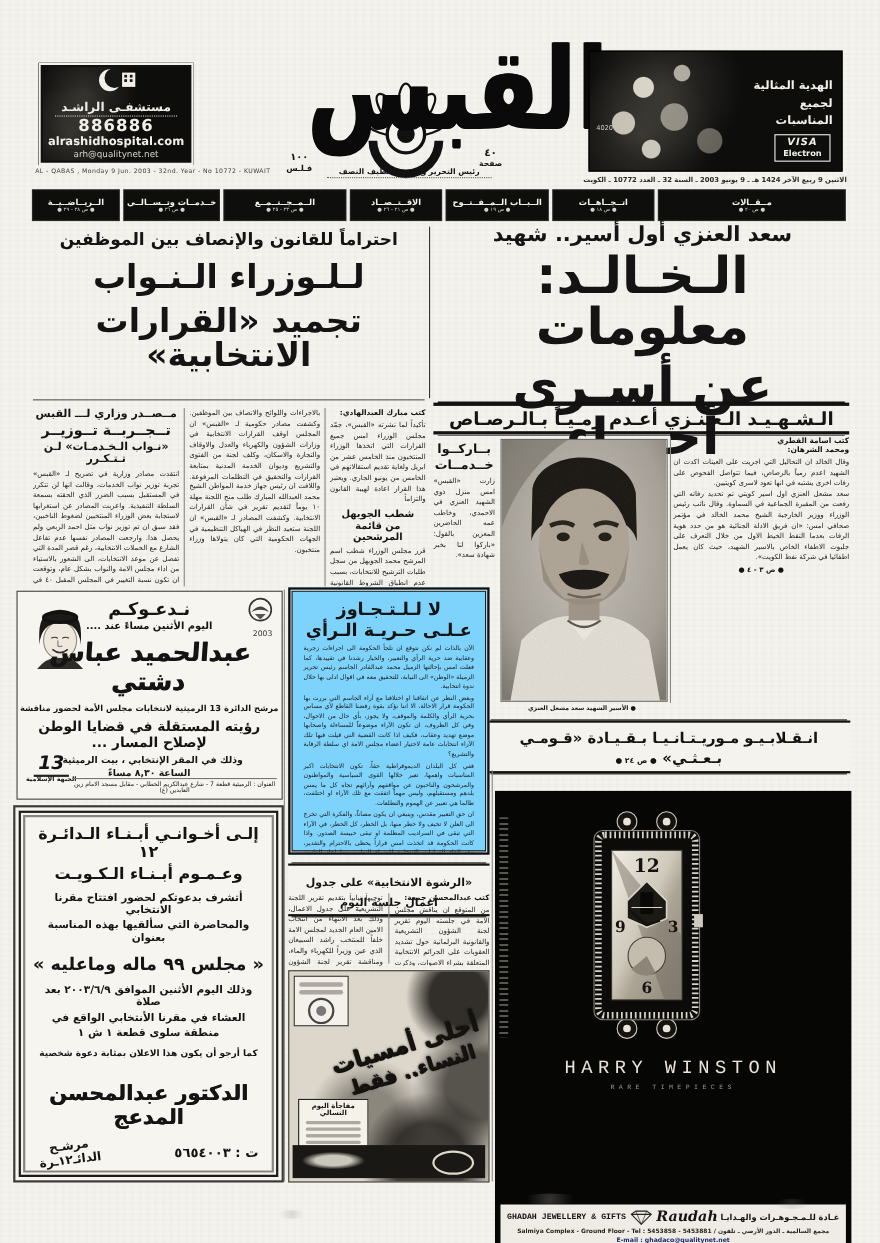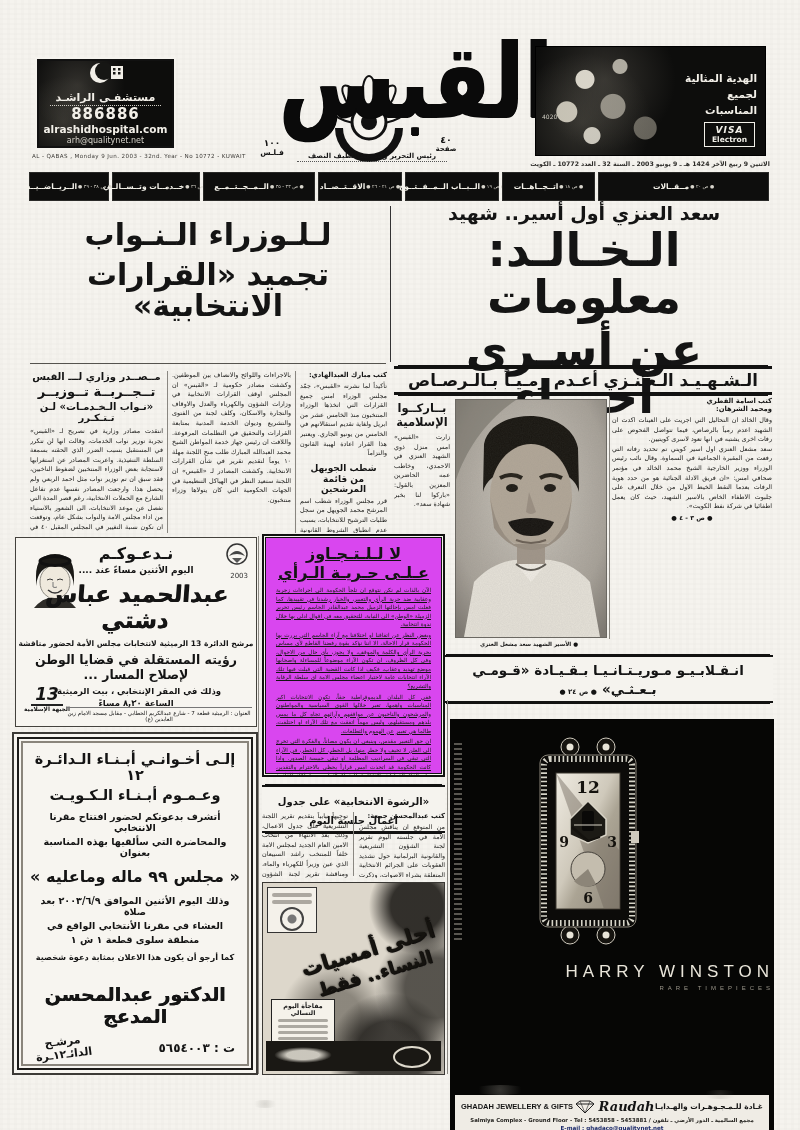--- a/index.html
+++ b/index.html
@@ -12,21 +12,21 @@
   .blk{font-weight:900;}
   .body-text{font-size:6.4px;line-height:1.5;text-align:justify;color:#20201e;}
   .vrule{width:1px;background:#8a8781;}
   .hrule{height:1px;background:#55534e;}
   .pgref{font-size:6.4px;font-weight:bold;text-align:center;letter-spacing:1px;}
   
   .qabas-logo{font-weight:900;font-size:84px;line-height:1;color:#0a0a0a;letter-spacing:-4px;
               transform:scaleY(1.22);transform-origin:top right;
               text-shadow:0.8px 0 #0a0a0a,-0.8px 0 #0a0a0a,0 0.8px #0a0a0a;}
   .nav-box{position:absolute;top:0;height:27px;background:#0e0e0d;color:#f4f2ea;
-           display:flex;flex-direction:row;align-items:center;justify-content:center;gap:1px;
+           display:flex;flex-direction:column;align-items:center;justify-content:center;gap:1px;
            box-shadow:0 0 0 1px #2a2a28;}
   .nav-label{font-size:7.5px;font-weight:bold;white-space:nowrap;}
   .nav-page{font-size:4.8px;color:#d8d5cc;white-space:nowrap;}
   .kicker-r{font-size:19px;font-weight:bold;}
   .headline-r{font-size:46px;font-weight:900;line-height:1.02;letter-spacing:-1px;}
   .kicker-l{font-size:15.5px;font-weight:bold;}
   .headline-l{font-size:30px;font-weight:900;line-height:1.05;}
   .subbar{border-top:3px solid #121211;border-bottom:3px solid #121211;
           box-shadow:0 -5px 0 -4px #121211,0 5px 0 -4px #121211;}
   .boxbar{border-top:2px solid #121211;border-bottom:2px solid #121211;
@@ -35,28 +35,28 @@
   
   .darkad{background:
       radial-gradient(circle at 30% 30%,rgba(120,115,105,.35),transparent 40%),
       radial-gradient(circle at 20% 70%,rgba(150,145,130,.28),transparent 35%),
       #0d0d0c;}
   .hospital{box-shadow:inset 0 0 0 2px #f5f3ee,inset 0 0 0 4px #111;}
   .visa-box{border:1px solid #f1efe8;color:#f1efe8;padding:2px 7px;text-align:center;}
   .fancy-border{background:#f7f5f0;border:2px solid #1c1b19;
       box-shadow:0 0 0 3px #f7f5f0,0 0 0 5px #3c3a36,inset 0 0 0 2px #f7f5f0,inset 0 0 0 4px #8a857c;}
   .edit-box{border:2px solid #121211;box-shadow:inset 0 0 0 1px #f5f3ee,inset 0 0 0 2px #121211;
-            background:#d946ef;padding:8px 12px 6px;text-decoration:underline;}
+            background:#7dd3fc;padding:8px 12px 6px;}
   .blur-bar{height:4px;background:#9a968e;margin:3px 4px;border-radius:2px;opacity:.8;}
   .speck{position:absolute;border-radius:50%;background:radial-gradient(circle,#8d8a83 0%,transparent 70%);}
   .grain{position:absolute;inset:0;pointer-events:none;opacity:.5;
      background:
        repeating-linear-gradient(0deg,rgba(90,88,80,.03) 0 2px,transparent 2px 5px),
        repeating-linear-gradient(90deg,rgba(90,88,80,.03) 0 3px,transparent 3px 7px);}
-  .hw-serif{font-family:Liberation Sans, sans-serif;text-align:right;}
+  .hw-serif{font-family:Liberation Mono, monospace;}
   .script{font-family:"DejaVu Serif","Liberation Serif",serif;font-style:italic;font-weight:bold;}
   .vtext{writing-mode:vertical-rl;transform:rotate(180deg);}
 </style>
 </head>
 <body>
 
 <div id="page">
   <div class="grain"></div>
 
   <div class="abs darkad hospital" style="left:35px;top:57px;width:141px;height:93px;color:#f2efe8;text-align:center;padding-top:3px;box-sizing:border-box;">
@@ -161,20 +161,21 @@
   <div class="abs rtl c" style="left:395px;top:202px;width:378px;">
     <div class="kicker-r">سعد العنزي أول أسير.. شهيد</div>
     <div class="headline-r" style="margin-top:3px;">الـخـالـد: معلومات</div>
     <div class="headline-r" style="margin-top:6px;">عن أسـرى أحـيـاء</div>
   </div>
   <div class="abs rtl c subbar" style="left:394px;top:366px;width:378px;padding:2px 0;">
     <span class="blk" style="font-size:16.5px;">الـشـهـيـد الـعـنـزي أعـدم رمـيـاً بـالـرصـاص</span>
   </div>
 
   <div class="abs rtl c" style="left:30px;top:209px;width:356px;">
+    <div class="kicker-l">احتراماً للقانون والإنصاف بين الموظفين</div>
     <div class="headline-l" style="margin-top:10px;">لـلـوزراء الـنـواب</div>
     <div class="headline-l" style="margin-top:8px;">تجميد «القرارات الانتخابية»</div>
   </div>
   <div class="abs hrule" style="left:30px;top:363px;width:356px;"></div>
 
   <div class="abs rtl" style="left:300px;top:371px;width:87px;height:162px;overflow:hidden;">
     <div class="byline">كتب مبارك العبدالهادي:</div>
     <div class="body-text">تأكيداً لما نشرته «القبس»، جمّد مجلس الوزراء امس جميع القرارات التي اتخذها الوزراء المنتخبون منذ الخامس عشر من ابريل ولغاية تقديم استقالاتهم في الخامس من يونيو الجاري. ويعتبر هذا القرار اعادة لهيبة القانون والتزاماً</div>
     <div class="c blk" style="font-size:9px;margin:4px 0 1px;">شطب الجويهل</div>
     <div class="c blk" style="font-size:9px;margin-bottom:3px;">من قائمة المرشحين</div>
@@ -233,21 +234,21 @@
       <path d="M73,92 L70,112 Q75,116 80,112 Z" fill="#9c9083"></path>
       <path d="M52,122 Q75,114 98,122 Q92,136 75,136 Q58,136 52,122 Z" fill="#161310"></path>
       <path d="M60,140 Q75,146 90,140" stroke="#6b6055" stroke-width="2" fill="none"></path>
       <rect width="150" height="237" filter="url(#grain)" opacity="0.5" fill="none"></rect>
     </svg>
   </div>
   <div class="abs rtl" style="left:448px;top:641px;width:162px;font-size:5.6px;font-weight:bold;text-align:center;">● الأسير الشهيد سعد مشعل العنزي</div>
 
   <div class="abs rtl" style="left:394px;top:401px;width:56px;height:235px;overflow:hidden;">
     <div class="blk c" style="font-size:11.5px;">بــاركــوا</div>
-    <div class="blk c" style="font-size:11.5px;margin-bottom:4px;">الإسلامية</div>
+    <div class="blk c" style="font-size:11.5px;margin-bottom:4px;">خــدمــات</div>
     <div class="body-text">زارت «القبس» امس منزل ذوي الشهيد العنزي في الاحمدي، وخاطب عمه الحاضرين المعزين بالقول: «باركوا لنا بخبر شهادة سعد».</div>
   </div>
 
   <div class="abs rtl c boxbar" style="left:443px;top:655px;width:330px;padding:3px 0;">
     <span class="blk" style="font-size:13.5px;">انـقـلابـيـو مـوريـتـانـيـا بـقـيـادة «قـومـي بـعـثـي»</span>
     <span class="b" style="font-size:7px;">● ص ٢٤ ●</span>
   </div>
 
   <div class="abs vrule" style="left:258px;top:536px;height:538px;"></div>
   <div class="abs vrule" style="left:447px;top:700px;height:374px;"></div>

